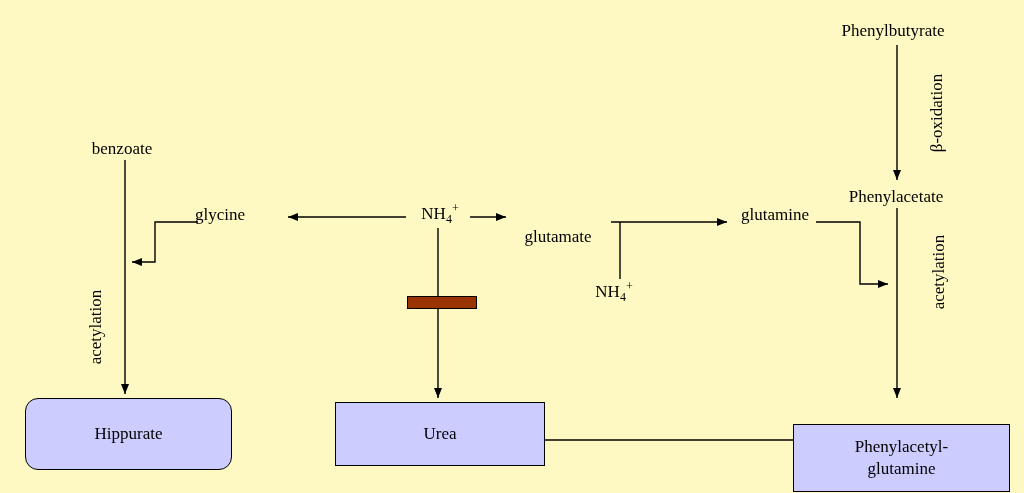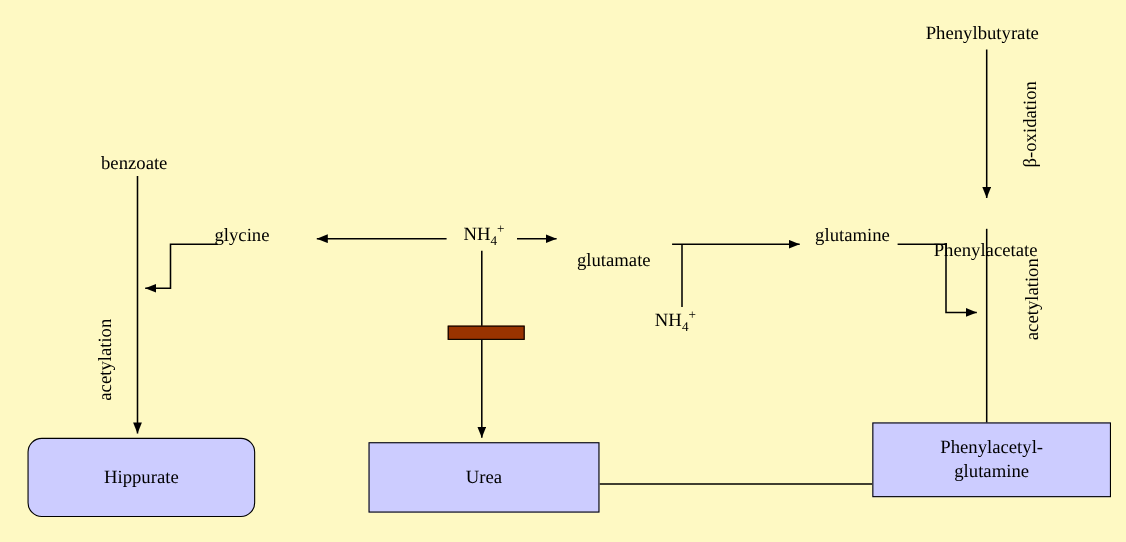--- a/index.html
+++ b/index.html
@@ -76,21 +76,21 @@
 
     <polyline points="816,222 860,222 860,284 888,284" fill="none" stroke="#000000" stroke-width="1.4" marker-end="url(#arrow)"></polyline>
 
     <line x1="545" y1="440" x2="793" y2="440" stroke="#000000" stroke-width="1.4"></line>
   </svg>
 
   <div class="label" style="left:893px; top:30px;">Phenylbutyrate</div>
 
   <div class="label rot" style="left:936px; top:113px;">β-oxidation</div>
 
-  <div class="label" style="left:896px; top:196px;margin-top:31px;">Phenylacetate</div>
+  <div class="label" style="left:896px; top:196px;">Phenylacetate</div>
 
   <div class="label" style="left:122px; top:148px;">benzoate</div>
 
   <div class="label" style="left:220px; top:214px;">glycine</div>
 
   <div class="label" style="left:440px; top:213px;">
     <span>NH</span><sub>4</sub><sup>+</sup>
   </div>
 
   <div class="label" style="left:558px; top:214px;margin-top:22px;">glutamate</div>
@@ -108,18 +108,18 @@
   <div class="bar" style="left: 407px; top: 296px; width: 70px; height: 13px; background: rgb(153, 51, 0); border-color: rgb(0, 0, 0);"></div>
 
   <div class="box" style="left: 25px; top: 398px; width: 207px; height: 72px; background: rgb(204, 204, 255); border-color: rgb(0, 0, 0); border-radius: 13px;">
     <div>Hippurate</div>
   </div>
 
   <div class="box" style="left: 335px; top: 402px; width: 210px; height: 64px; background: rgb(204, 204, 255); border-color: rgb(0, 0, 0); justify-content: center;">
     <div>Urea</div>
   </div>
 
-  <div class="box" style="left: 793px; top: 384px; width: 217px; height: 68px; background: rgb(204, 204, 255); border-color: rgb(0, 0, 0);">
+  <div class="box" style="left: 793px; top: 424px; width: 217px; height: 68px; background: rgb(204, 204, 255); border-color: rgb(0, 0, 0);">
     <div>Phenylacetyl-</div>
     <div>glutamine</div>
   </div>
 
 </div>
 
 </body></html>

